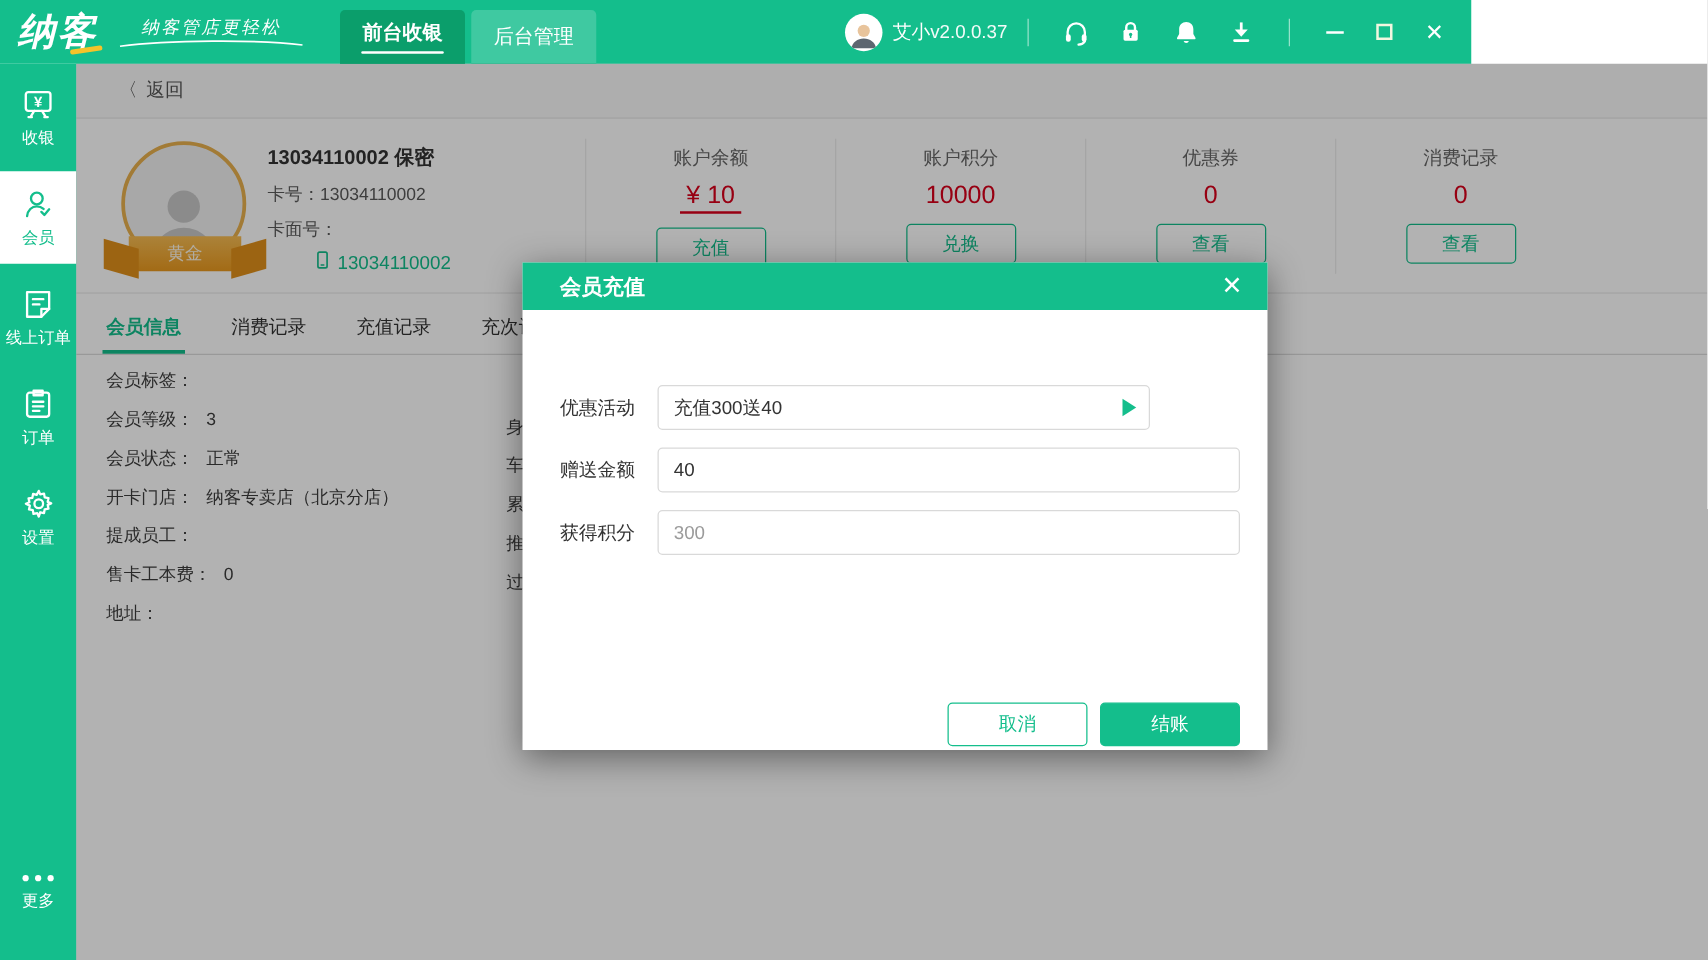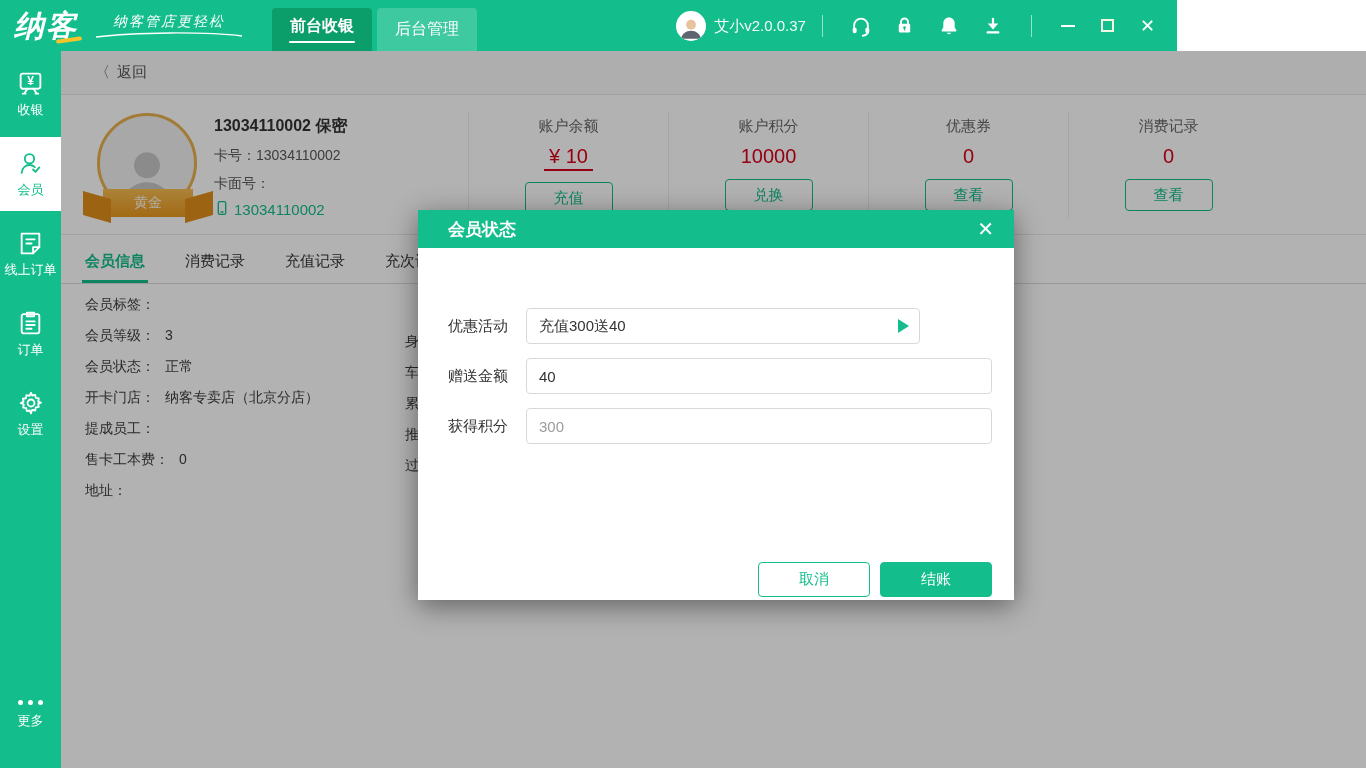--- a/index.html
+++ b/index.html
@@ -52,21 +52,21 @@
   .back-btn{display:flex;align-items:center;gap:7px;cursor:pointer;}
   .member-card{position:absolute;left:0;top:44px;right:0;height:140px;background:#fff;border-bottom:1px solid #e8e8e8;}
   .avatar-wrap{position:absolute;left:25px;top:16px;width:124px;height:118px;}
   .avatar-circle{position:absolute;left:11px;top:2px;width:100px;height:100px;border-radius:50%;background:#f1f1f1;border:3px solid #e8b04e;overflow:hidden;display:flex;align-items:flex-end;justify-content:center;}
   .ribbon{position:absolute;left:17px;top:78px;width:90px;height:28px;background:linear-gradient(#f6bc53,#e9991f);display:flex;align-items:center;justify-content:center;color:#fdf7ea;font-size:14px;z-index:3;}
   .ribbon::before{content:"";position:absolute;left:-20px;top:6px;width:28px;height:24px;background:#e0901a;transform:skewY(16deg);z-index:-1;}
   .ribbon::after{content:"";position:absolute;right:-20px;top:6px;width:28px;height:24px;background:#e0901a;transform:skewY(-16deg);z-index:-1;}
   .member-info{position:absolute;left:153px;top:21px;}
   .mi-title{font-size:16px;font-weight:bold;color:#333;}
   .mi-line{margin-top:10px;font-size:14px;color:#595959;}
-  .mi-phone{margin-top:7px;color:var(--green);font-size:15px;display:flex;align-items:center;gap:4px;cursor:pointer;}
+  .mi-phone{margin-top:7px;color:var(--green);font-size:15px;display:flex;align-items:center;gap:4px;cursor:pointer;padding-left:36px;}
   .stats{position:absolute;left:407px;top:16px;display:flex;}
   .stat-col{width:200px;border-left:1px solid #ececec;display:flex;flex-direction:column;align-items:center;height:108px;}
   .stat-label{font-size:15px;color:#666;margin-top:6px;}
   .stat-value{font-size:20px;font-weight:normal;color:var(--red);margin-top:9px;}
   .stat-value.underline{border-bottom:2px solid var(--red);padding:0 5px 1px;}
   .stat-btn{margin-top:11px;width:88px;height:32px;border:1px solid var(--green);border-radius:4px;background:#fff;color:var(--green);font-size:15px;cursor:pointer;}
   .tabs-row{position:absolute;left:0;top:184px;right:0;height:49px;background:#fff;border-bottom:1px solid #dcdcdc;display:flex;align-items:flex-end;padding-left:21px;gap:34px;}
   .c-tab{font-size:15px;color:#333;padding:0 3px 12px;cursor:pointer;}
   .c-tab.active{color:var(--green);border-bottom:3px solid var(--green);padding-bottom:9px;font-weight:bold;}
   .details{position:absolute;left:24px;top:238px;font-size:14px;color:#3d3d3d;}
@@ -308,21 +308,21 @@
     <div class="f-row">累</div>
     <div class="f-row">推</div>
     <div class="f-row">过</div>
   </div>
 </div>
 
 <div class="overlay"></div>
 
 <div class="modal">
   <div class="modal-header">
-    <span class="modal-title">会员状态</span>
+    <span class="modal-title">会员充值</span>
     <span class="modal-close">✕</span>
   </div>
 
 
   <div class="m-row r1">
     <span class="m-label">优惠活动</span>
     <span class="m-select-wrap">
       <input class="m-input" value="充值300送40" style="">
       <span class="sel-arrow"></span>
     </span>

